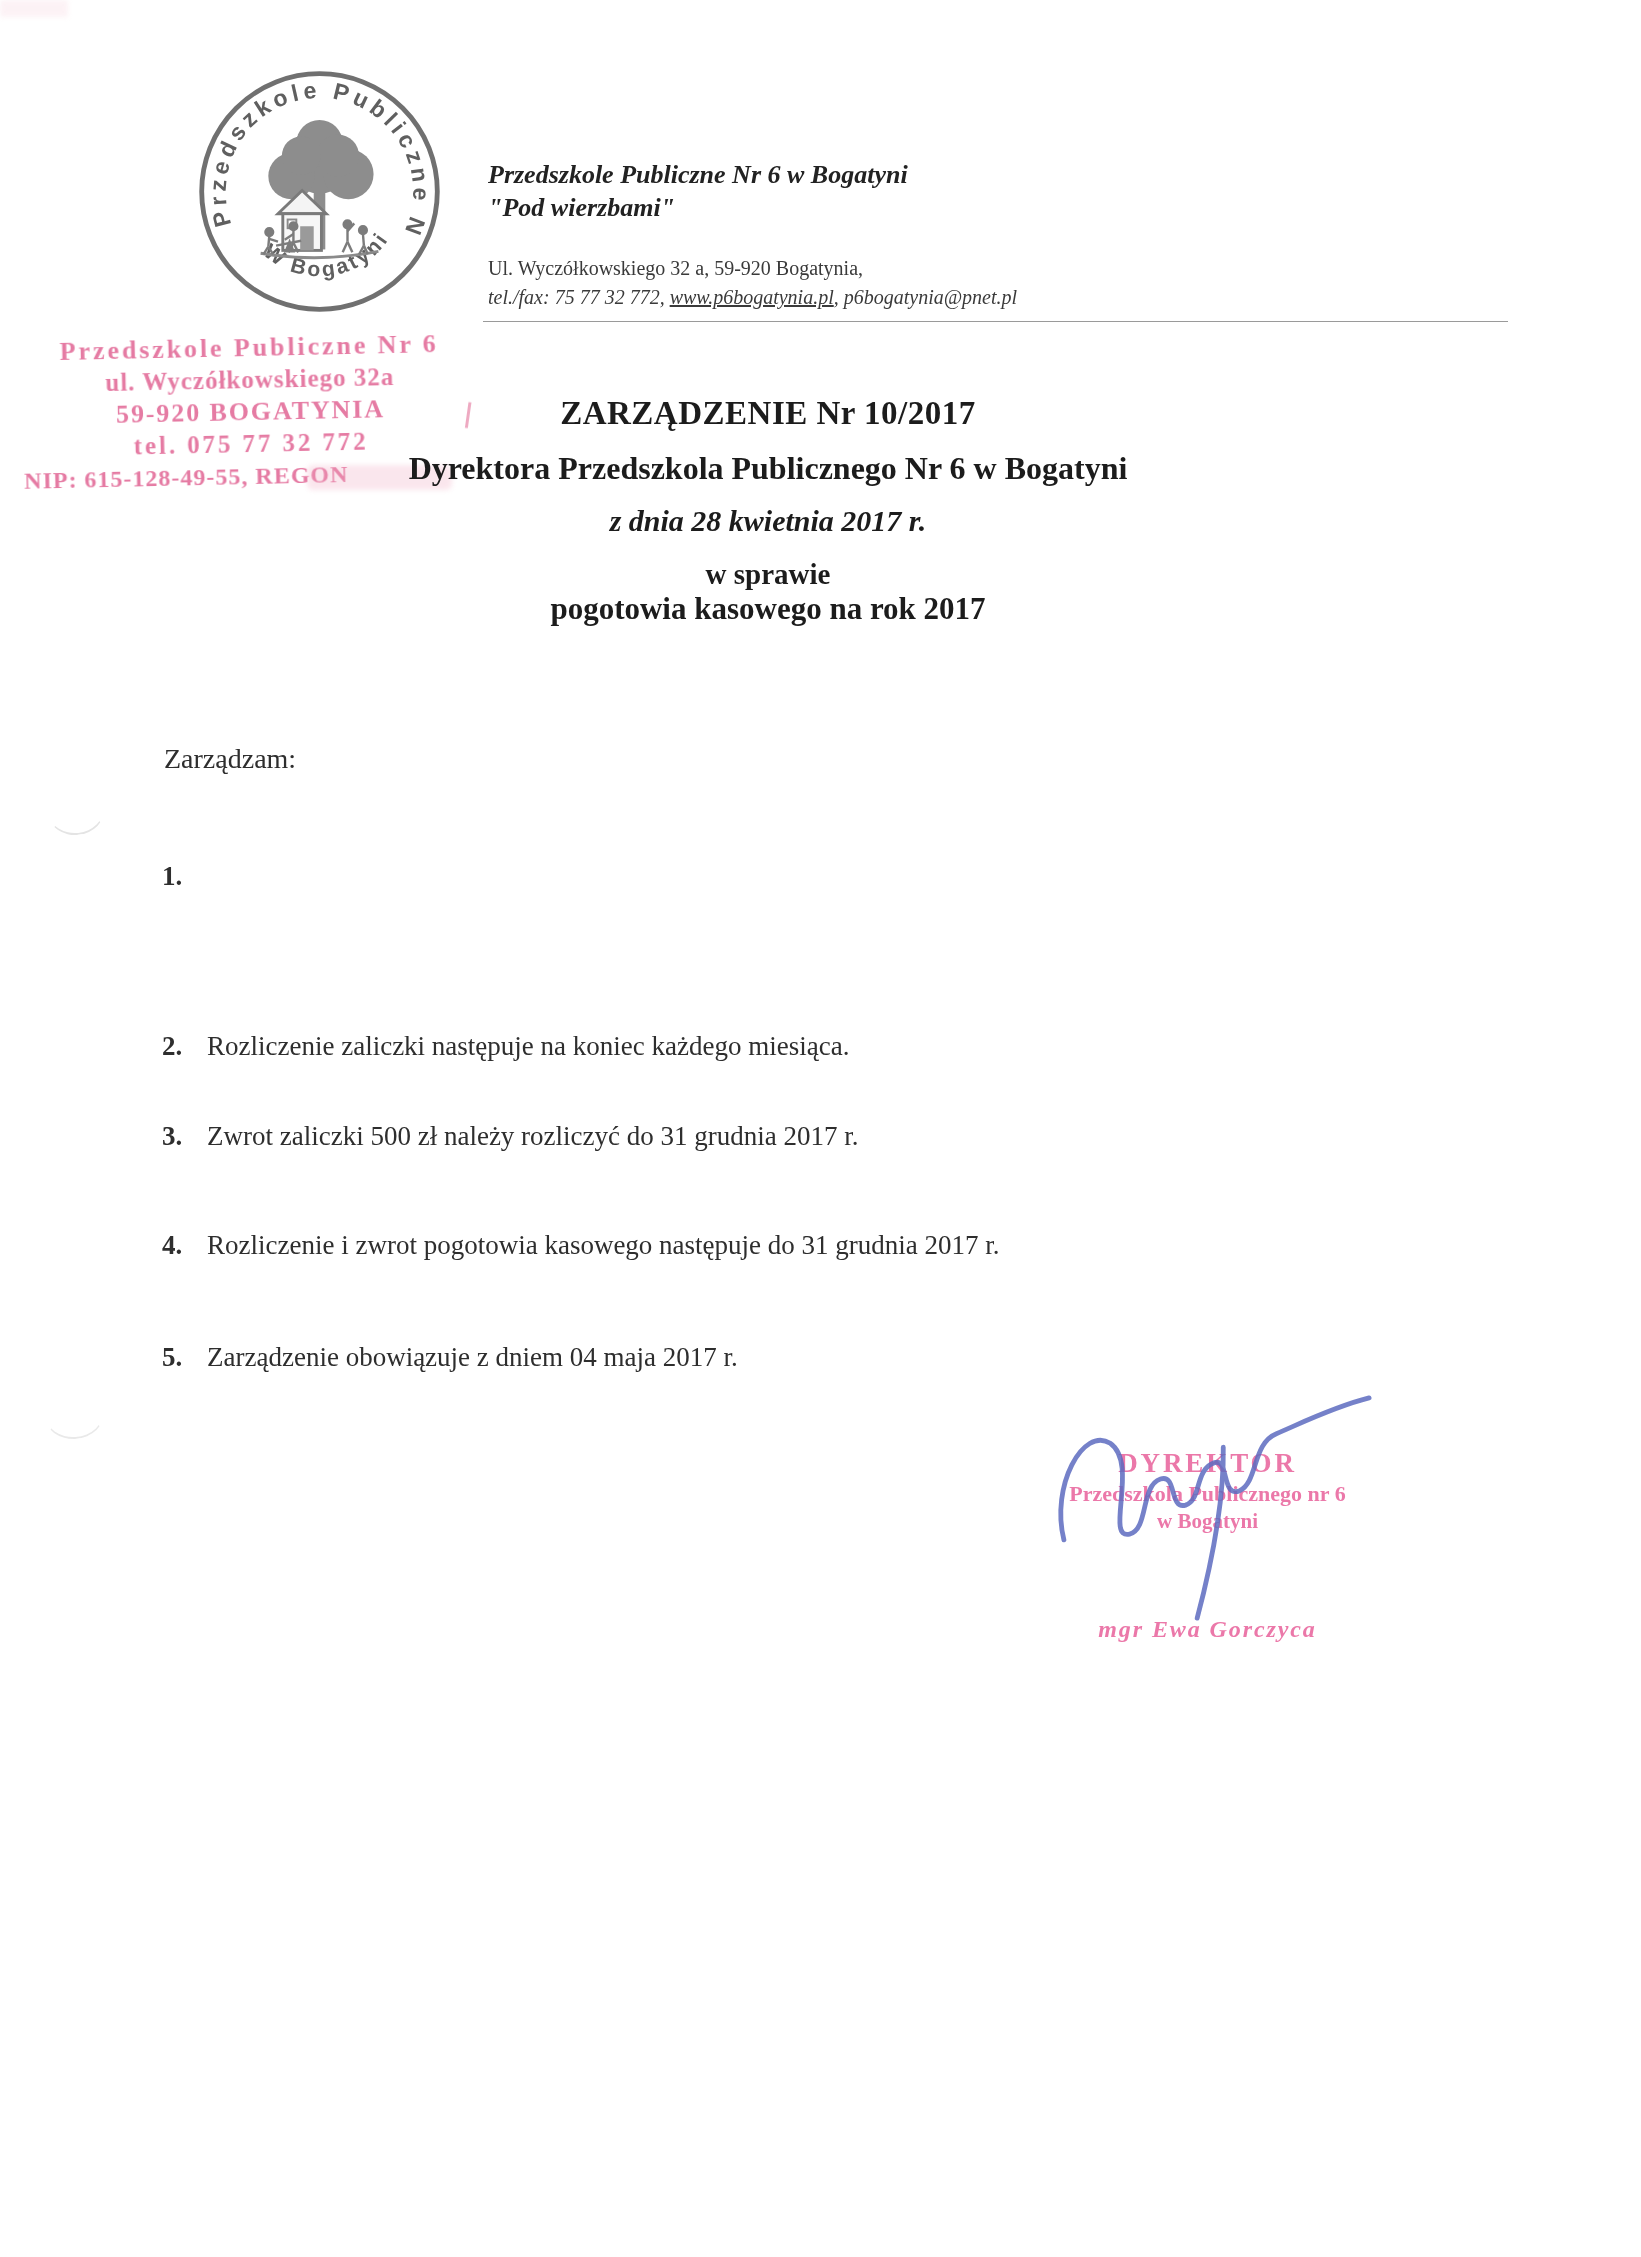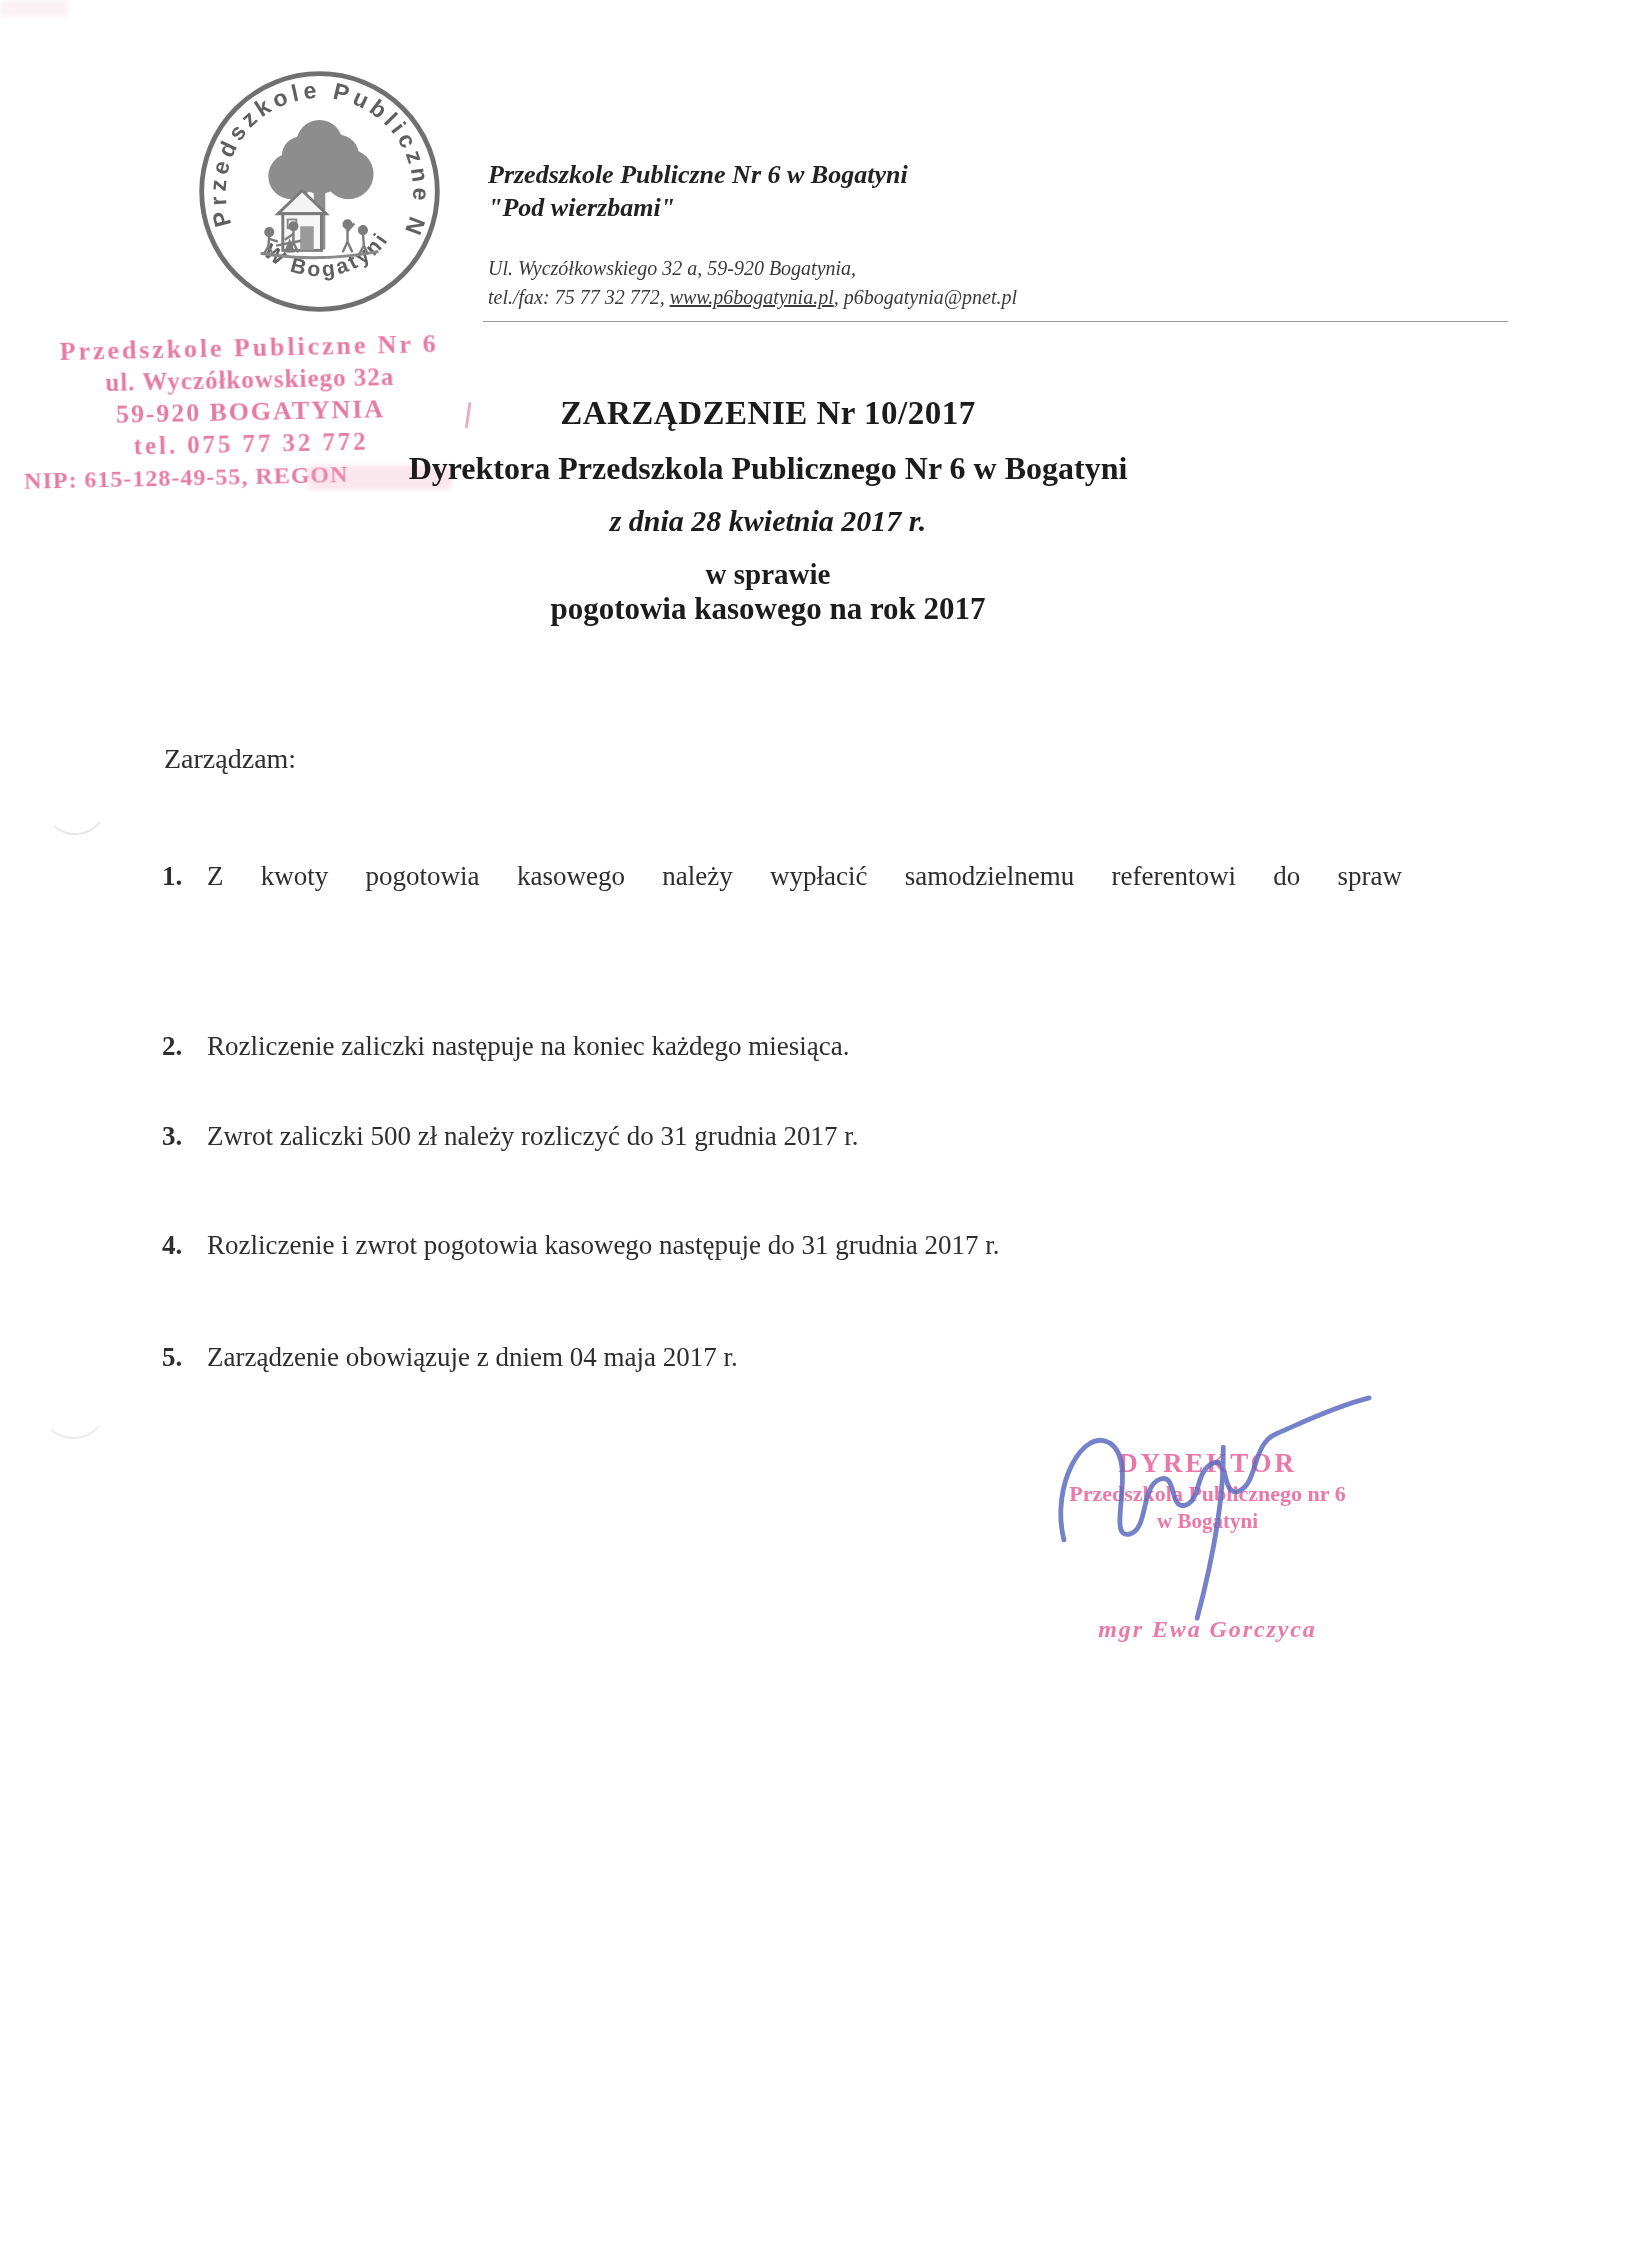--- a/index.html
+++ b/index.html
@@ -2,21 +2,21 @@
 <html><head>
 <meta charset="utf-8">
 <style>
   html,body{margin:0;padding:0;}
   body{width:1641px;height:2257px;background:#ffffff;position:relative;overflow:hidden;
        font-family:"Liberation Serif", serif;color:#2e2e2e;}
   .abs{position:absolute;}
   
   .org-name{left:488px;top:160px;font-size:26px;font-weight:bold;font-style:italic;color:#222;}
   .org-motto{left:488px;top:193px;font-size:26px;font-weight:bold;font-style:italic;color:#222;}
-  .addr1{left:488px;top:257px;font-size:20px;font-style:italic;color:#3a3a3a;}
+  .addr1{left:488px;top:257px;font-size:20px;color:#3a3a3a;}
   .addr2{left:488px;top:286px;font-size:20px;font-style:italic;color:#3a3a3a;}
   .addr2 .site{text-decoration:underline;}
   .head-rule{left:483px;top:321px;width:1025px;height:0;border-top:1.9px solid #9a9a9a;}
   
   .stamp-top{left:17.4px;top:332px;width:467px;text-align:center;
              color:#e05f90;font-weight:bold;transform:rotate(-1.2deg);
              opacity:.82;filter:blur(0.4px);line-height:32px;}
   .stamp-top .s1{font-size:26px;letter-spacing:2.9px;}
   .stamp-top .s2{font-size:25px;letter-spacing:1px;}
   .stamp-top .s3{font-size:26px;letter-spacing:1.9px;}
@@ -145,21 +145,20 @@
   <div class="title-line t3">z dnia 28 kwietnia 2017 r.</div>
   <div class="title-line t4">w sprawie</div>
   <div class="title-line t5">pogotowia kasowego na rok 2017</div>
 </div>
 
 <div class="abs intro">Zarządzam:</div>
 
 <div class="abs item i1">
   <div class="num">1.</div>
   <div class="txt">
-    <div class="jline">Z kwoty pogotowia kasowego należy wypłacić samodzielnemu referentowi do spraw</div>
   </div>
 </div>
 <div class="abs item i2">
   <div class="num">2.</div>
   <div class="txt">Rozliczenie zaliczki następuje na koniec każdego miesiąca.</div>
 </div>
 <div class="abs item i3">
   <div class="num">3.</div>
   <div class="txt">Zwrot zaliczki 500 zł należy rozliczyć do 31 grudnia 2017 r.</div>
 </div>

